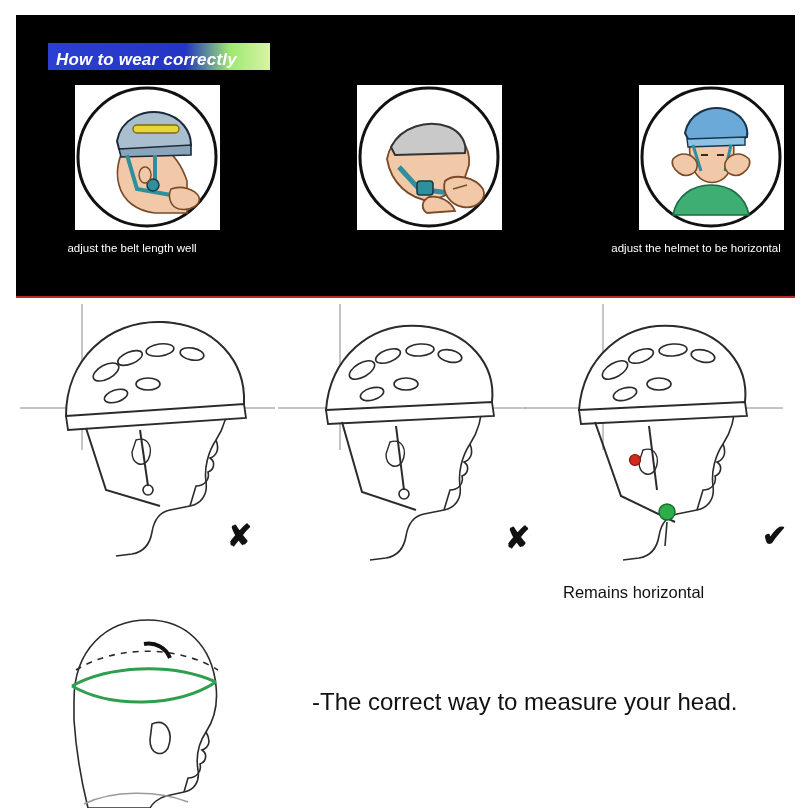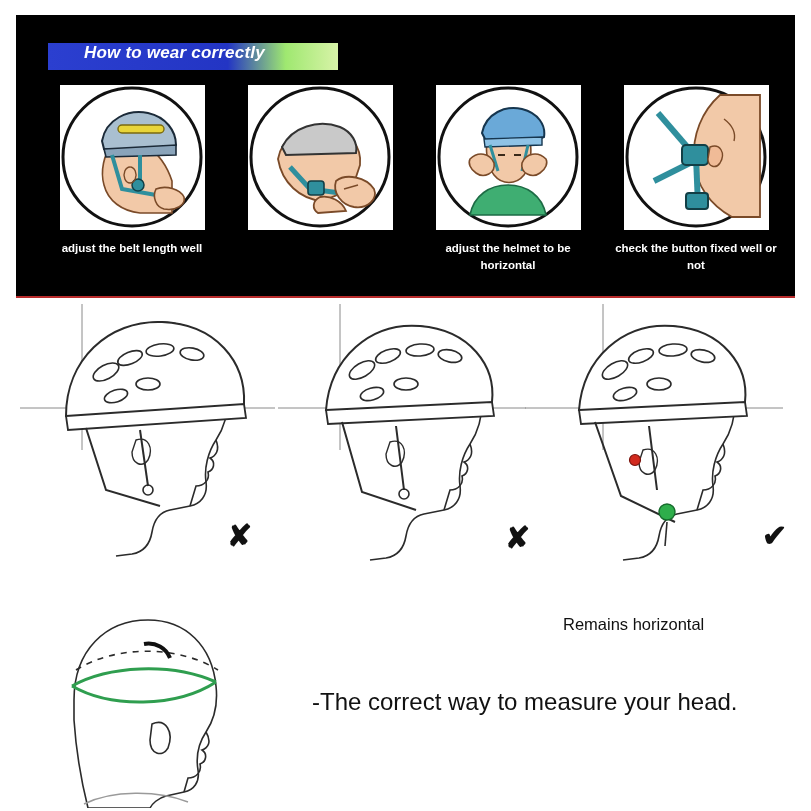--- a/index.html
+++ b/index.html
@@ -22,26 +22,25 @@
     top: 15px;
     width: 779px;
     height: 281px;
     background: #000000;
     box-sizing: border-box;
   }
   #title-bar {
     position: absolute;
     left: 32px;
     top: 28px;
-    width: 262px;
+    width: 222px;
     height: 27px;
     background: linear-gradient(90deg,#2b3fd0 0%, #2335c4 62%, #9fe870 82%, #d8f3a8 100%);
     display: flex;
-    align-items: flex-start;
-    padding-left: 28px;
+    align-items: flex-end;
   }
   #title-bar .title-text {
     color: #ffffff;
     font-size: 17px;
     font-weight: bold;
     font-style: italic;
     padding-left: 8px;
     letter-spacing: .2px;
     white-space: nowrap;
   }
@@ -51,22 +50,21 @@
     left: 28px;
     top: 70px;
     width: 740px;
     display: flex;
     justify-content: space-between;
   }
   .step {
     width: 176px;
     display: flex;
     flex-direction: column;
-    align-items: center;
-    font-weight: bold;
+    align-items: flex-end;
   }
   .step-img {
     width: 145px;
     height: 145px;
     background: #ffffff;
     position: relative;
     overflow: hidden;
   }
   .step-caption {
     margin-top: 10px;
@@ -99,21 +97,21 @@
   .mark {
     position: absolute;
     font-size: 30px;
     font-weight: bold;
     color: #111;
     font-family: "Liberation Sans", sans-serif;
   }
   #remains-label {
     position: absolute;
     left: 563px;
-    top: 615px;
+    top: 583px;
     font-size: 16.5px;
     color: #111;
     white-space: nowrap;
   }
 
   
   #bottom-text {
     position: absolute;
     left: 312px;
     top: 688px;
@@ -195,41 +193,20 @@
             <path d="M34 74 C42 66 54 68 58 78 C60 88 48 94 40 88 C34 84 32 78 34 74 Z" fill="#f2c9a8" stroke="#7a4a28" stroke-width="1.6"></path>
             <path d="M110 74 C102 66 90 68 86 78 C84 88 96 94 104 88 C110 84 112 78 110 74 Z" fill="#f2c9a8" stroke="#7a4a28" stroke-width="1.6"></path>
 
             <path d="M62 70 h7 M78 70 h7" stroke="#3a2a1a" stroke-width="2"></path>
           </g>
         </svg>
       </div>
       <div class="step-caption">adjust the helmet to be horizontal</div>
     </div>
 
-    <div class="step">
-      <div class="step-img">
-        <svg width="145" height="145" viewBox="0 0 145 145">
-          <circle cx="72" cy="72" r="69" fill="#fff" stroke="#111" stroke-width="3"></circle>
-          <g>
-
-            <path d="M96 10 C78 26 68 50 70 76 C72 100 86 120 108 132 L136 132 L136 10 Z" fill="#f2c9a8" stroke="#7a4a28" stroke-width="1.8"></path>
-            <path d="M100 34 C108 40 112 48 110 56" fill="none" stroke="#7a4a28" stroke-width="1.4"></path>
-
-            <path d="M34 28 L72 72" stroke="#2f8f9d" stroke-width="6" fill="none"></path>
-            <path d="M30 96 L70 76" stroke="#2f8f9d" stroke-width="6" fill="none"></path>
-            <path d="M72 72 L74 120" stroke="#2f8f9d" stroke-width="6" fill="none"></path>
-            <rect x="58" y="60" width="26" height="20" rx="4" fill="#2f8f9d" stroke="#123f46" stroke-width="2"></rect>
-            <rect x="62" y="108" width="22" height="16" rx="3" fill="#2f8f9d" stroke="#123f46" stroke-width="2"></rect>
-
-            <path d="M86 62 C96 58 102 68 96 78 C92 84 84 82 84 74 Z" fill="#f0bb97" stroke="#7a4a28" stroke-width="1.4"></path>
-          </g>
-        </svg>
-      </div>
-      <div class="step-caption">check the button fixed well or not</div>
-    </div>
 
   </div>
 </div>
 
 <div id="red-line"></div>
 
 <div id="mid-row">
 
   <svg class="head-fig" style="left:20px; top:0;" width="260" height="270" viewBox="0 0 260 270">
     <g fill="none" stroke="#2b2b2b" stroke-width="1.6">

